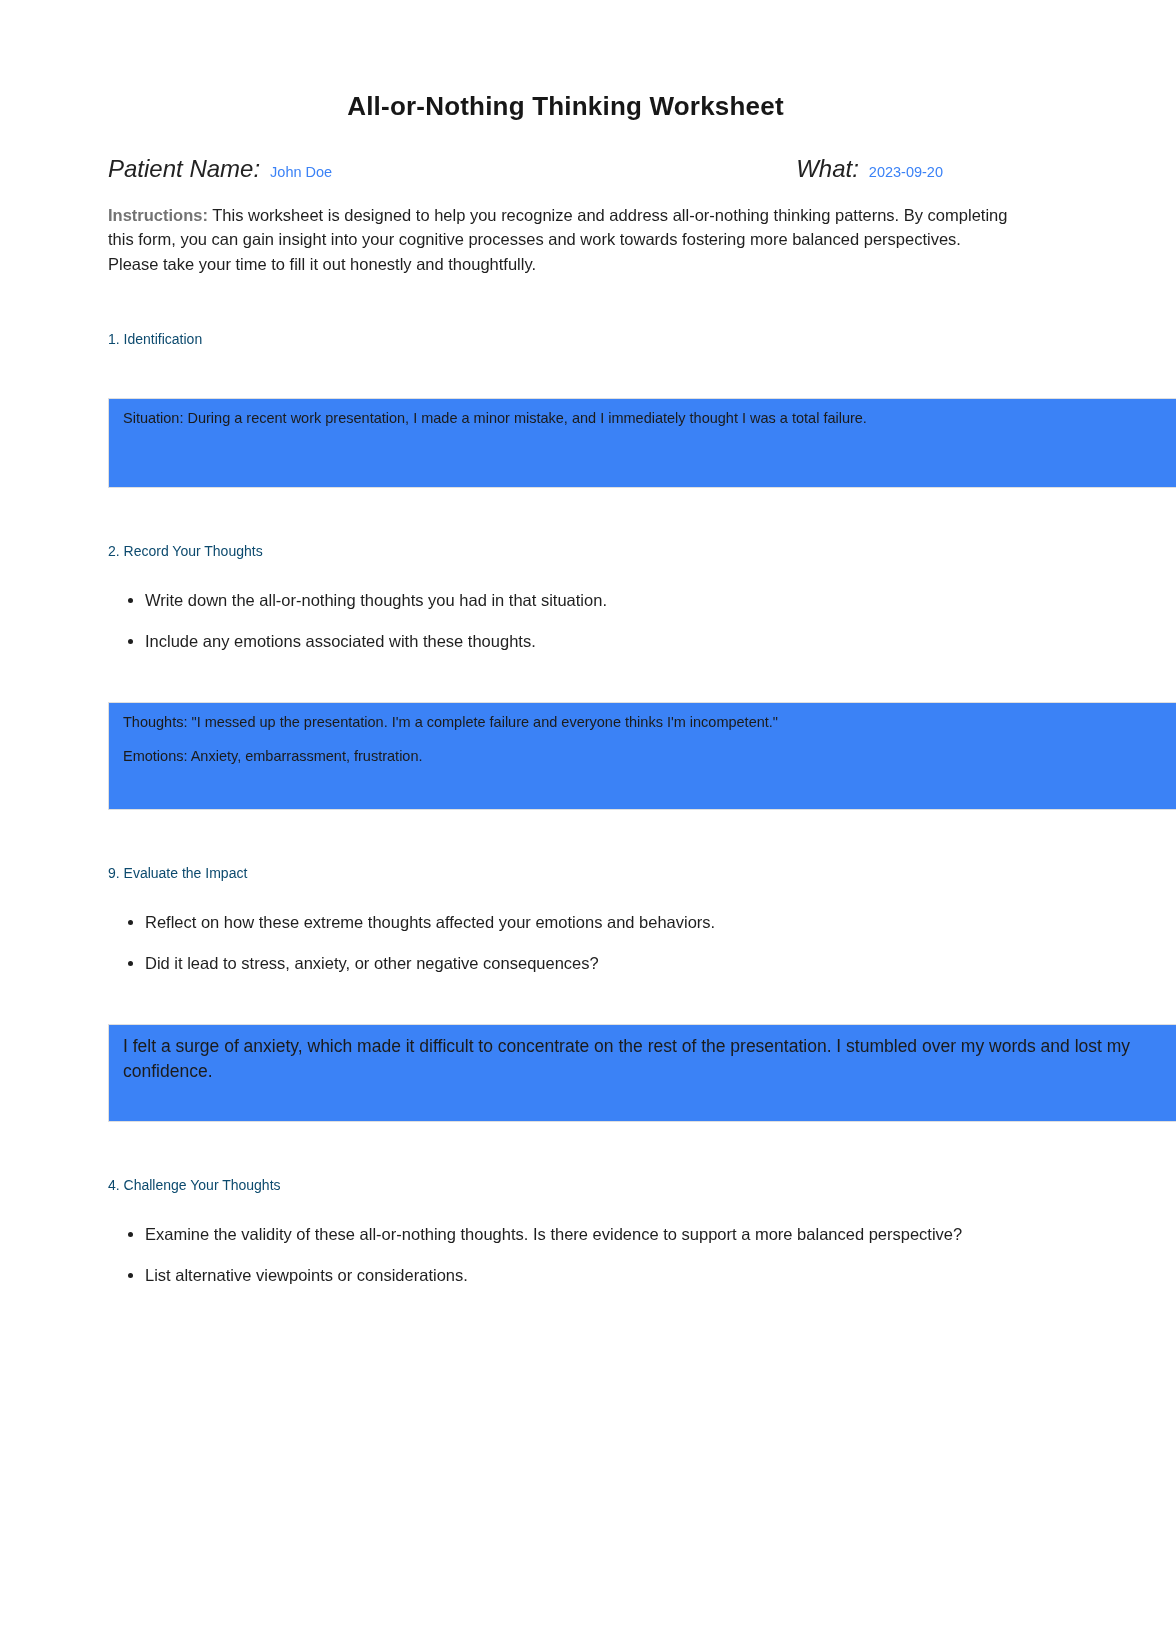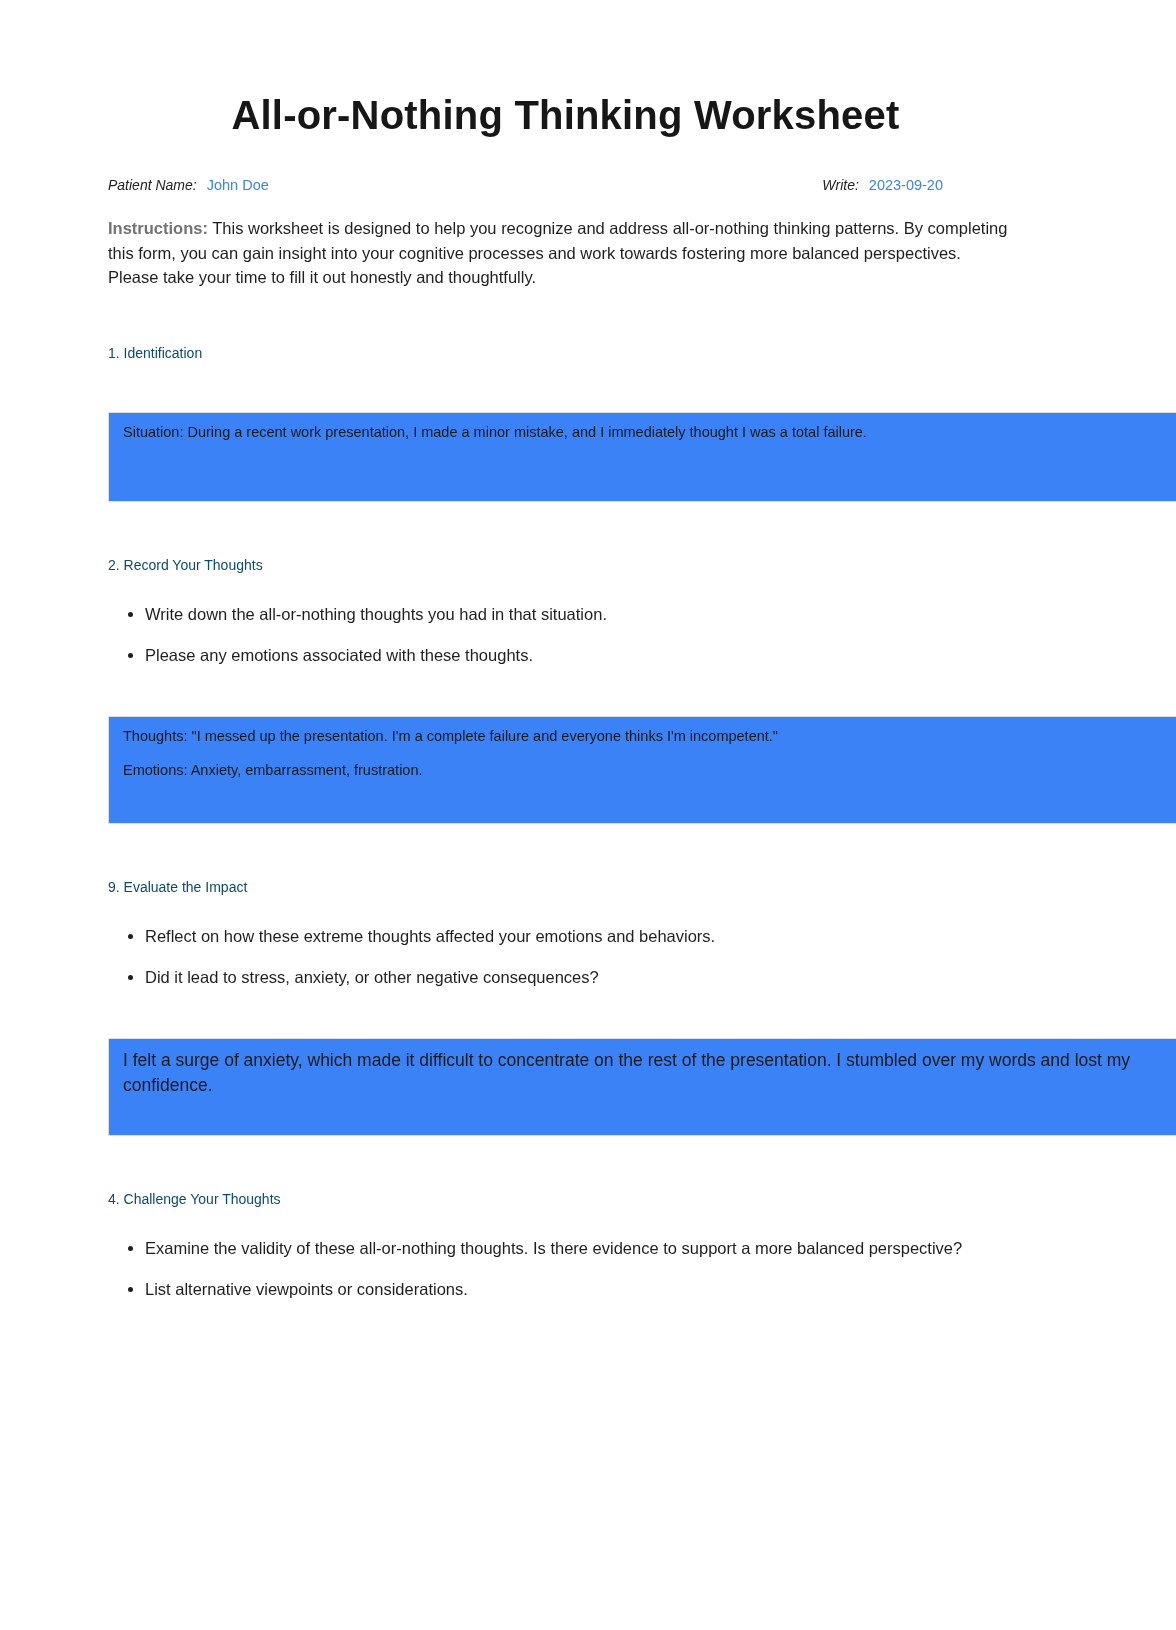--- a/index.html
+++ b/index.html
@@ -12,39 +12,39 @@
     color: #1b1b1b;
     overflow: hidden;
   }
   .page {
     width: 1176px;
     height: 1630px;
     padding: 0 153px 0 108px;
   }
   h1.doc-title {
     margin: 92px 0 0 0;
-    font-size: 40px;
+    font-size: 26px;
     line-height: 1.15;
     font-weight: 700;
     text-align: center;
     letter-spacing: 0.2px;
     color: #171717;
   }
   .meta-row {
     margin-top: 34px;
     display: flex;
     justify-content: space-between;
     align-items: baseline;
     padding-right: 80px;
     line-height: 26px;
   }
   .meta-group { display: flex; align-items: baseline; }
   .meta-label {
     font-style: italic;
-    font-size: 14px;
+    font-size: 24px;
     color: #222222;
   }
   .meta-value {
     font-size: 14.5px;
     margin-left: 10px;
     color: #3b82f6;
   }
   .instructions {
     margin: 18px 0 0 0;
     max-width: 905px;
@@ -95,42 +95,42 @@
 <div class="page">
 
   <h1 class="doc-title">All-or-Nothing Thinking Worksheet</h1>
 
   <div class="meta-row">
     <div class="meta-group">
       <span class="meta-label">Patient Name:</span>
       <span class="meta-value">John Doe</span>
     </div>
     <div class="meta-group">
-      <span class="meta-label">Write:</span>
+      <span class="meta-label">What:</span>
       <span class="meta-value">2023-09-20</span>
     </div>
   </div>
 
   <p class="instructions">
     <strong>Instructions:</strong>
     <span>This worksheet is designed to help you recognize and address all-or-nothing thinking patterns. By completing this form, you can gain insight into your cognitive processes and work towards fostering more balanced perspectives. Please take your time to fill it out honestly and thoughtfully.</span>
   </p>
 
   <section>
     <h2 class="section-heading">1. Identification</h2>
     <div class="answer-box answer-small box-1">
       <p>Situation: During a recent work presentation, I made a minor mistake, and I immediately thought I was a total failure.</p>
     </div>
   </section>
 
   <section>
     <h2 class="section-heading">2. Record Your Thoughts</h2>
     <ul class="bullet-list">
       <li>Write down the all-or-nothing thoughts you had in that situation.</li>
-      <li>Please any emotions associated with these thoughts.</li>
+      <li>Include any emotions associated with these thoughts.</li>
     </ul>
     <div class="answer-box answer-small box-2">
       <p>Thoughts: "I messed up the presentation. I'm a complete failure and everyone thinks I'm incompetent."</p>
       <p>Emotions: Anxiety, embarrassment, frustration.</p>
     </div>
   </section>
 
   <section>
     <h2 class="section-heading">9. Evaluate the Impact</h2>
     <ul class="bullet-list">

